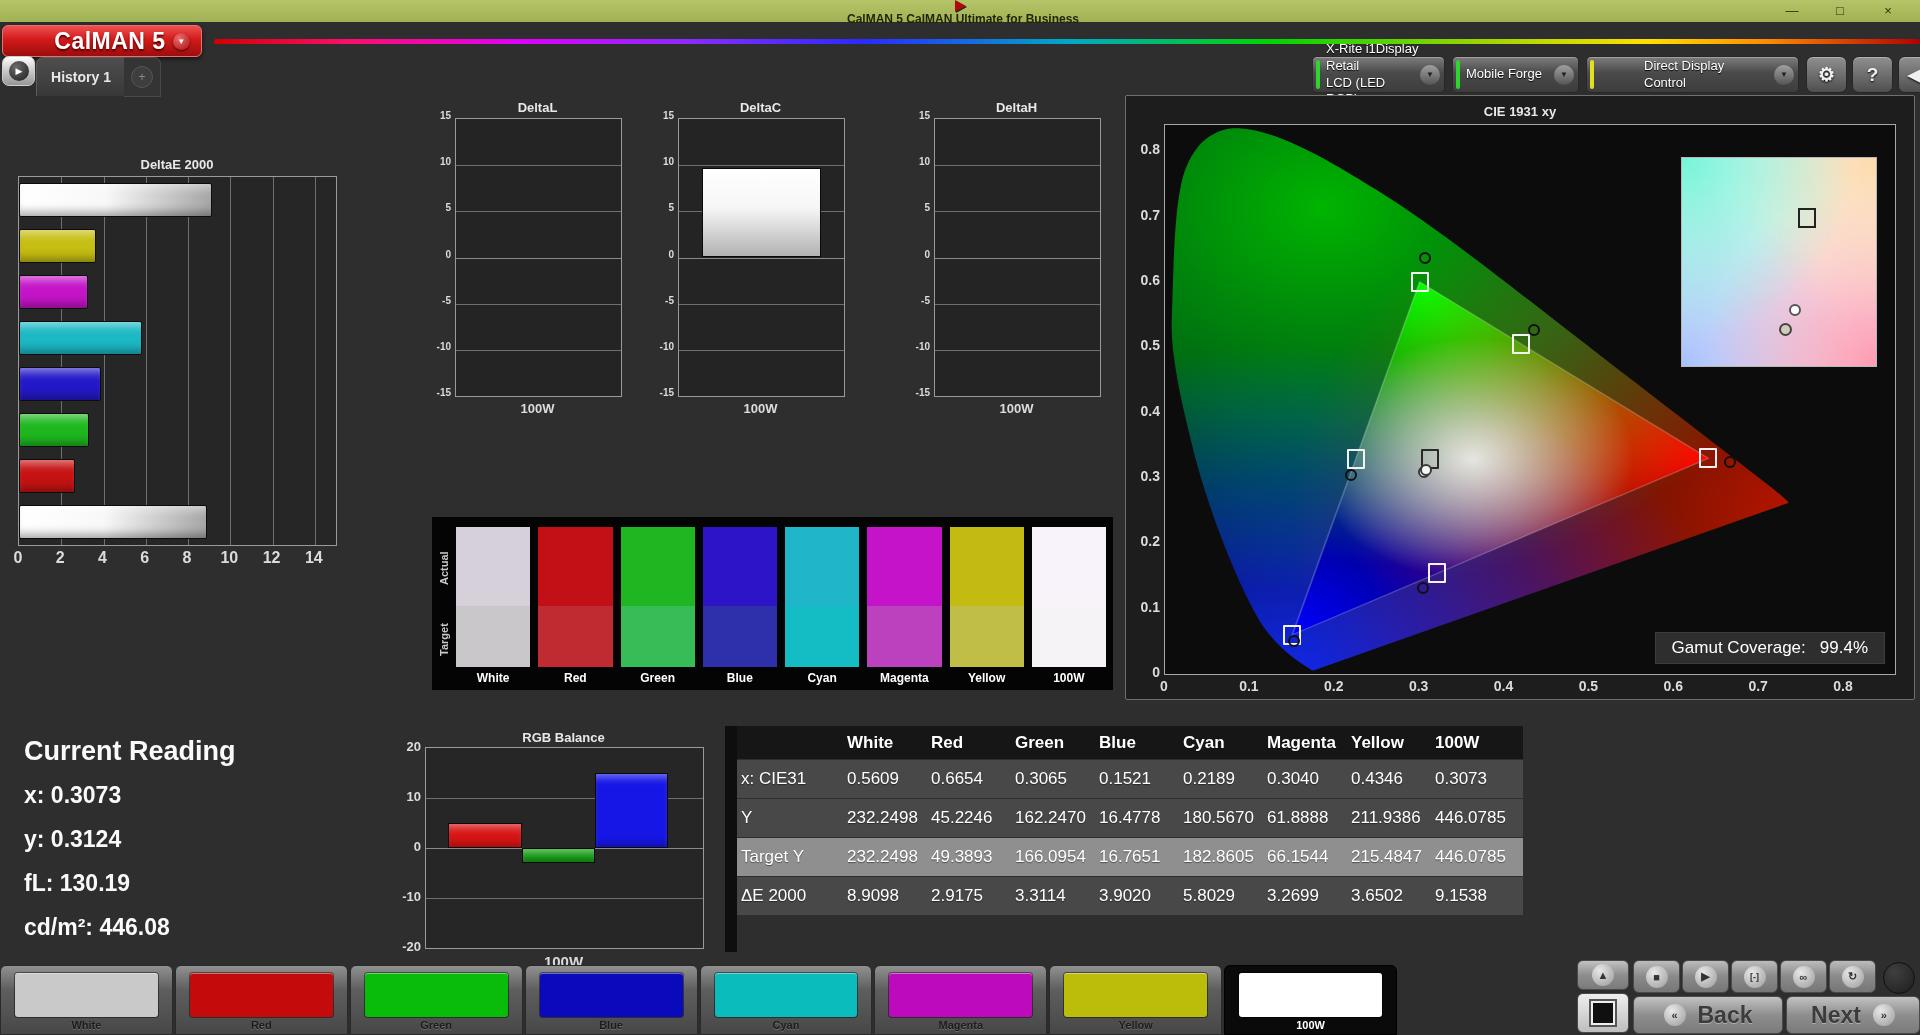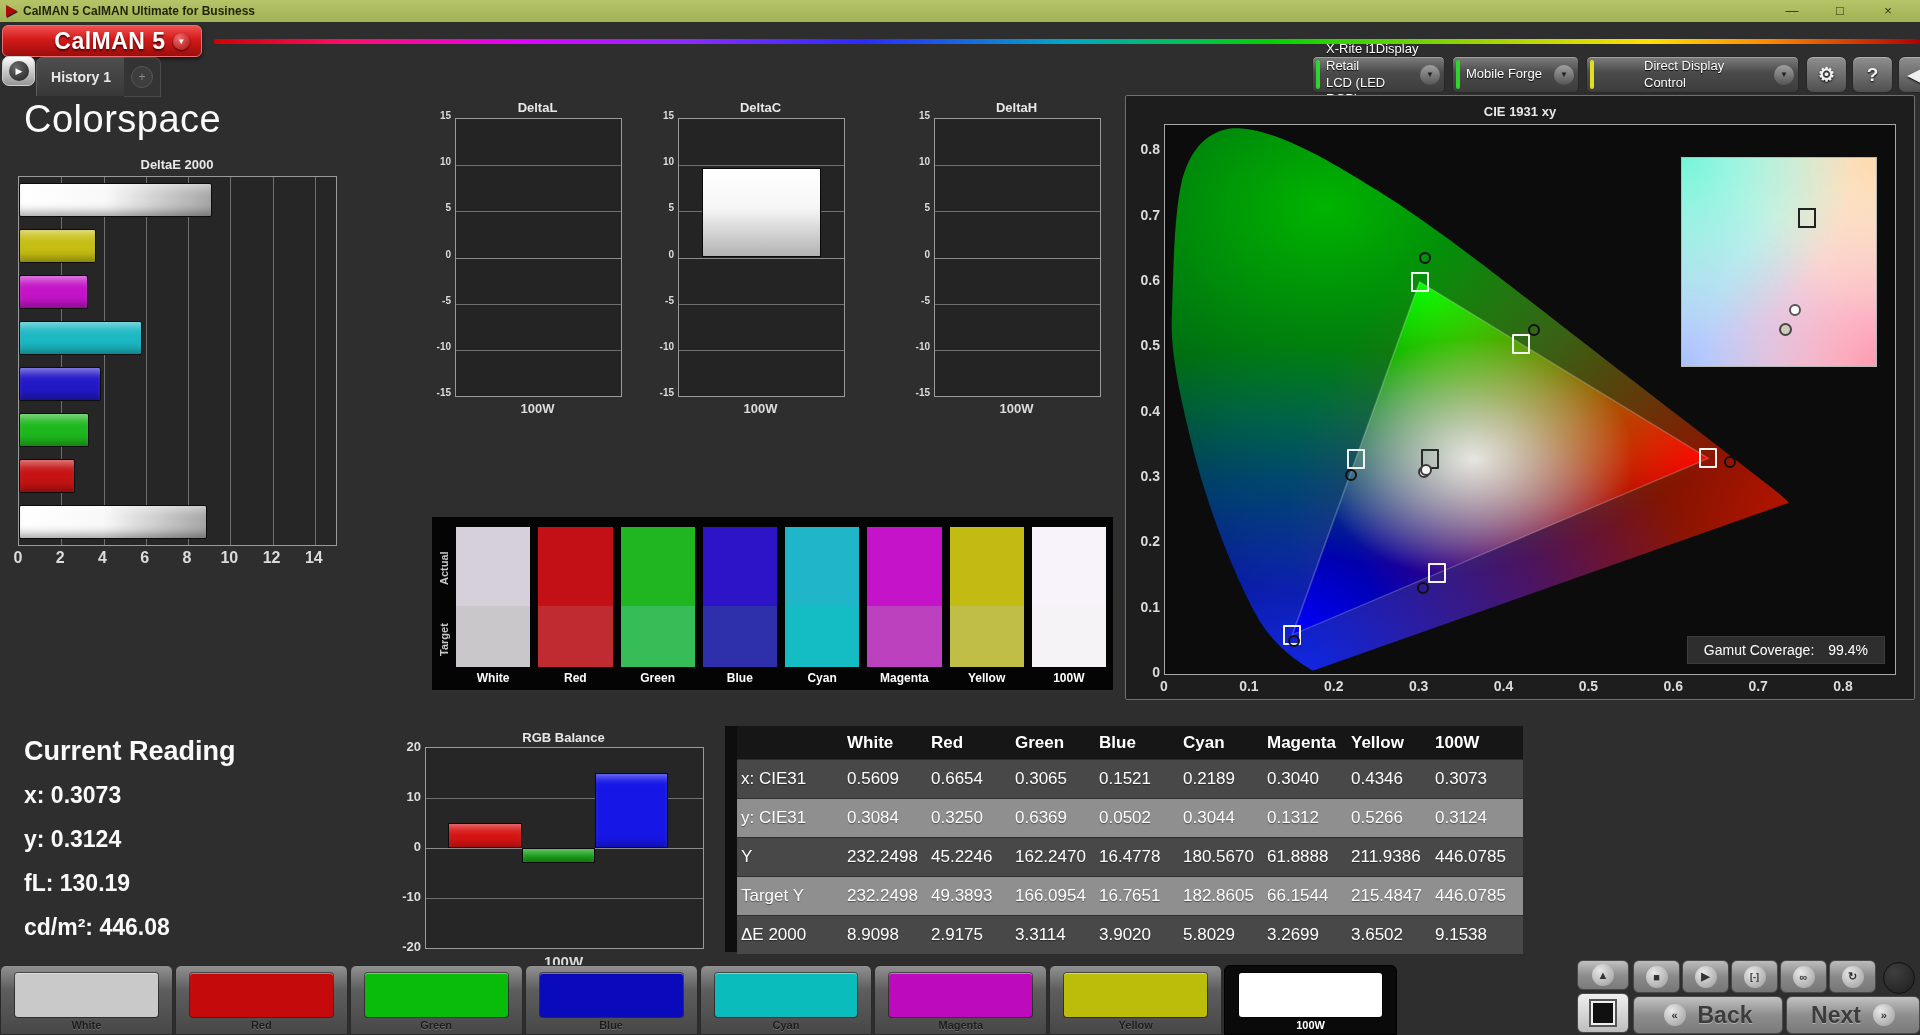--- a/index.html
+++ b/index.html
@@ -1,21 +1,21 @@
 <!DOCTYPE html>
 <html><head>
 <meta charset="utf-8">
 <style>
   html,body{margin:0;padding:0;background:#1a1a1a;}
   .app{position:relative;width:1920px;height:1035px;background:#2e2e2e;overflow:hidden;
        font-family:"Liberation Sans",sans-serif;-webkit-font-smoothing:antialiased;}
   
   .titlebar{position:absolute;left:0;top:0;right:0;height:22px;
     background:linear-gradient(#b6c468,#9fb254);display:flex;align-items:center;
-    color:#1f2405;font-size:12px;font-weight:bold;padding-left:6px;box-sizing:border-box;}
+    color:#1f2405;font-size:12px;font-weight:bold;padding-left:6px;box-sizing:border-box;flex-direction:column;}
   .app-ico{width:0;height:0;border-left:11px solid #b00a0a;border-top:6px solid transparent;
     border-bottom:6px solid transparent;filter:drop-shadow(1px 1px 0 #222);margin-right:6px;}
   .wincontrols{position:absolute;right:8px;top:0;height:22px;display:flex;}
   .winbtn{width:48px;text-align:center;line-height:22px;color:#2c3309;font-size:13px;font-weight:normal;}
   
   .logo-badge{position:absolute;left:2px;top:25px;width:198px;height:30px;border-radius:6px;
     background:linear-gradient(#f05050 0%,#d31a1a 45%,#9c0d0d 100%);border:1px solid #e87070;
     box-shadow:0 2px 4px rgba(0,0,0,.6);display:flex;align-items:center;justify-content:center;gap:7px;}
   .logo-text{font-size:23px;font-weight:bold;color:#fff;letter-spacing:.5px;text-shadow:0 2px 2px #5a0000;margin-left:40px;}
   .logo-chev{width:17px;height:17px;border-radius:50%;background:radial-gradient(circle at 35% 30%,#f26a6a,#a81010);
@@ -97,21 +97,21 @@
   .cie-dot.fill-light{background:#f5f5f5;border-color:#3a3a3a;}
   #cie-inset{position:absolute;right:2.5%;top:5.8%;width:26.5%;height:38%;border:1px solid #b8b8b8;z-index:4;
     background:radial-gradient(at 0% 0%,rgba(110,245,215,.95),rgba(110,245,215,0) 62%),
                radial-gradient(at 100% 0%,rgba(255,215,165,.9),rgba(255,215,165,0) 55%),
                radial-gradient(at 100% 100%,rgba(255,145,170,.9),rgba(255,145,170,0) 62%),
                radial-gradient(at 0% 100%,rgba(155,185,255,.85),rgba(155,185,255,0) 62%),#f6f4f6;}
   .inset-sq{position:absolute;left:60%;top:24%;width:14px;height:16px;border:2px solid #222;}
   .inset-dot1{position:absolute;left:55%;top:70%;width:8px;height:8px;border:2px solid #555;border-radius:50%;background:#fff;}
   .inset-dot2{position:absolute;left:50%;top:79%;width:9px;height:9px;border:2px solid #444;border-radius:50%;background:#cfcdb9;}
   #gamut-box{position:absolute;right:10px;bottom:10px;background:#2e2e2e;border:1px solid #3c3c3c;
-    padding:5px 16px;display:flex;gap:14px;color:#fff;font-size:14px;z-index:5;}
+    padding:5px 16px;display:flex;gap:14px;color:#fff;font-size:17px;z-index:5;}
   
   #cr-title{position:absolute;left:24px;top:736px;font-size:27px;font-weight:bold;color:#fafafa;}
   #cr-lines{position:absolute;left:24px;top:782px;}
   .cr-line{height:44px;font-size:23px;font-weight:bold;color:#fafafa;}
   
   #rgb-chart{position:absolute;left:395px;top:730px;width:320px;height:245px;}
   #rgb-title{position:absolute;left:30px;top:0;width:277px;}
   #rgb-plot{position:absolute;left:30px;top:17px;width:277px;height:200px;background:#262626;border:1px solid #9a9a9a;}
   .rgb-tick{position:absolute;left:0;width:26px;text-align:right;font-size:13px;font-weight:bold;color:#dcdcdc;}
   .rgb-xlab{position:absolute;left:30px;top:223px;width:277px;text-align:center;font-size:15px;font-weight:bold;color:#dcdcdc;}
@@ -206,21 +206,20 @@
   <div class="icon-btn" style="left:1806px;">
     <span>⚙</span>
   </div>
   <div class="icon-btn" style="left:1852px;">
     <span>?</span>
   </div>
   <div class="icon-btn" style="left:1898px;width:34px;">
     <span>◀</span>
   </div>
 
-  <div class="page-title">Colorspace</div>
 
   <div class="chart-title" id="de-title">DeltaE 2000</div>
   <div id="de-plot">
       <div class="vgrid" style="left: 13.3333%;"></div>
       <div class="vgrid" style="left: 26.6667%;"></div>
       <div class="vgrid" style="left: 40%;"></div>
       <div class="vgrid" style="left: 53.3333%;"></div>
       <div class="vgrid" style="left: 66.6667%;"></div>
       <div class="vgrid" style="left: 80%;"></div>
       <div class="vgrid" style="left: 93.3333%;"></div>
@@ -500,31 +499,20 @@
         <div class="t-cell t-label">x: CIE31</div>
         <div class="t-cell">0.5609</div>
         <div class="t-cell">0.6654</div>
         <div class="t-cell">0.3065</div>
         <div class="t-cell">0.1521</div>
         <div class="t-cell">0.2189</div>
         <div class="t-cell">0.3040</div>
         <div class="t-cell">0.4346</div>
         <div class="t-cell">0.3073</div>
       </div>
-      <div class="t-row t-light">
-        <div class="t-cell t-label">y: CIE31</div>
-        <div class="t-cell">0.3084</div>
-        <div class="t-cell">0.3250</div>
-        <div class="t-cell">0.6369</div>
-        <div class="t-cell">0.0502</div>
-        <div class="t-cell">0.3044</div>
-        <div class="t-cell">0.1312</div>
-        <div class="t-cell">0.5266</div>
-        <div class="t-cell">0.3124</div>
-      </div>
       <div class="t-row t-dark">
         <div class="t-cell t-label">Y</div>
         <div class="t-cell">232.2498</div>
         <div class="t-cell">45.2246</div>
         <div class="t-cell">162.2470</div>
         <div class="t-cell">16.4778</div>
         <div class="t-cell">180.5670</div>
         <div class="t-cell">61.8888</div>
         <div class="t-cell">211.9386</div>
         <div class="t-cell">446.0785</div>

